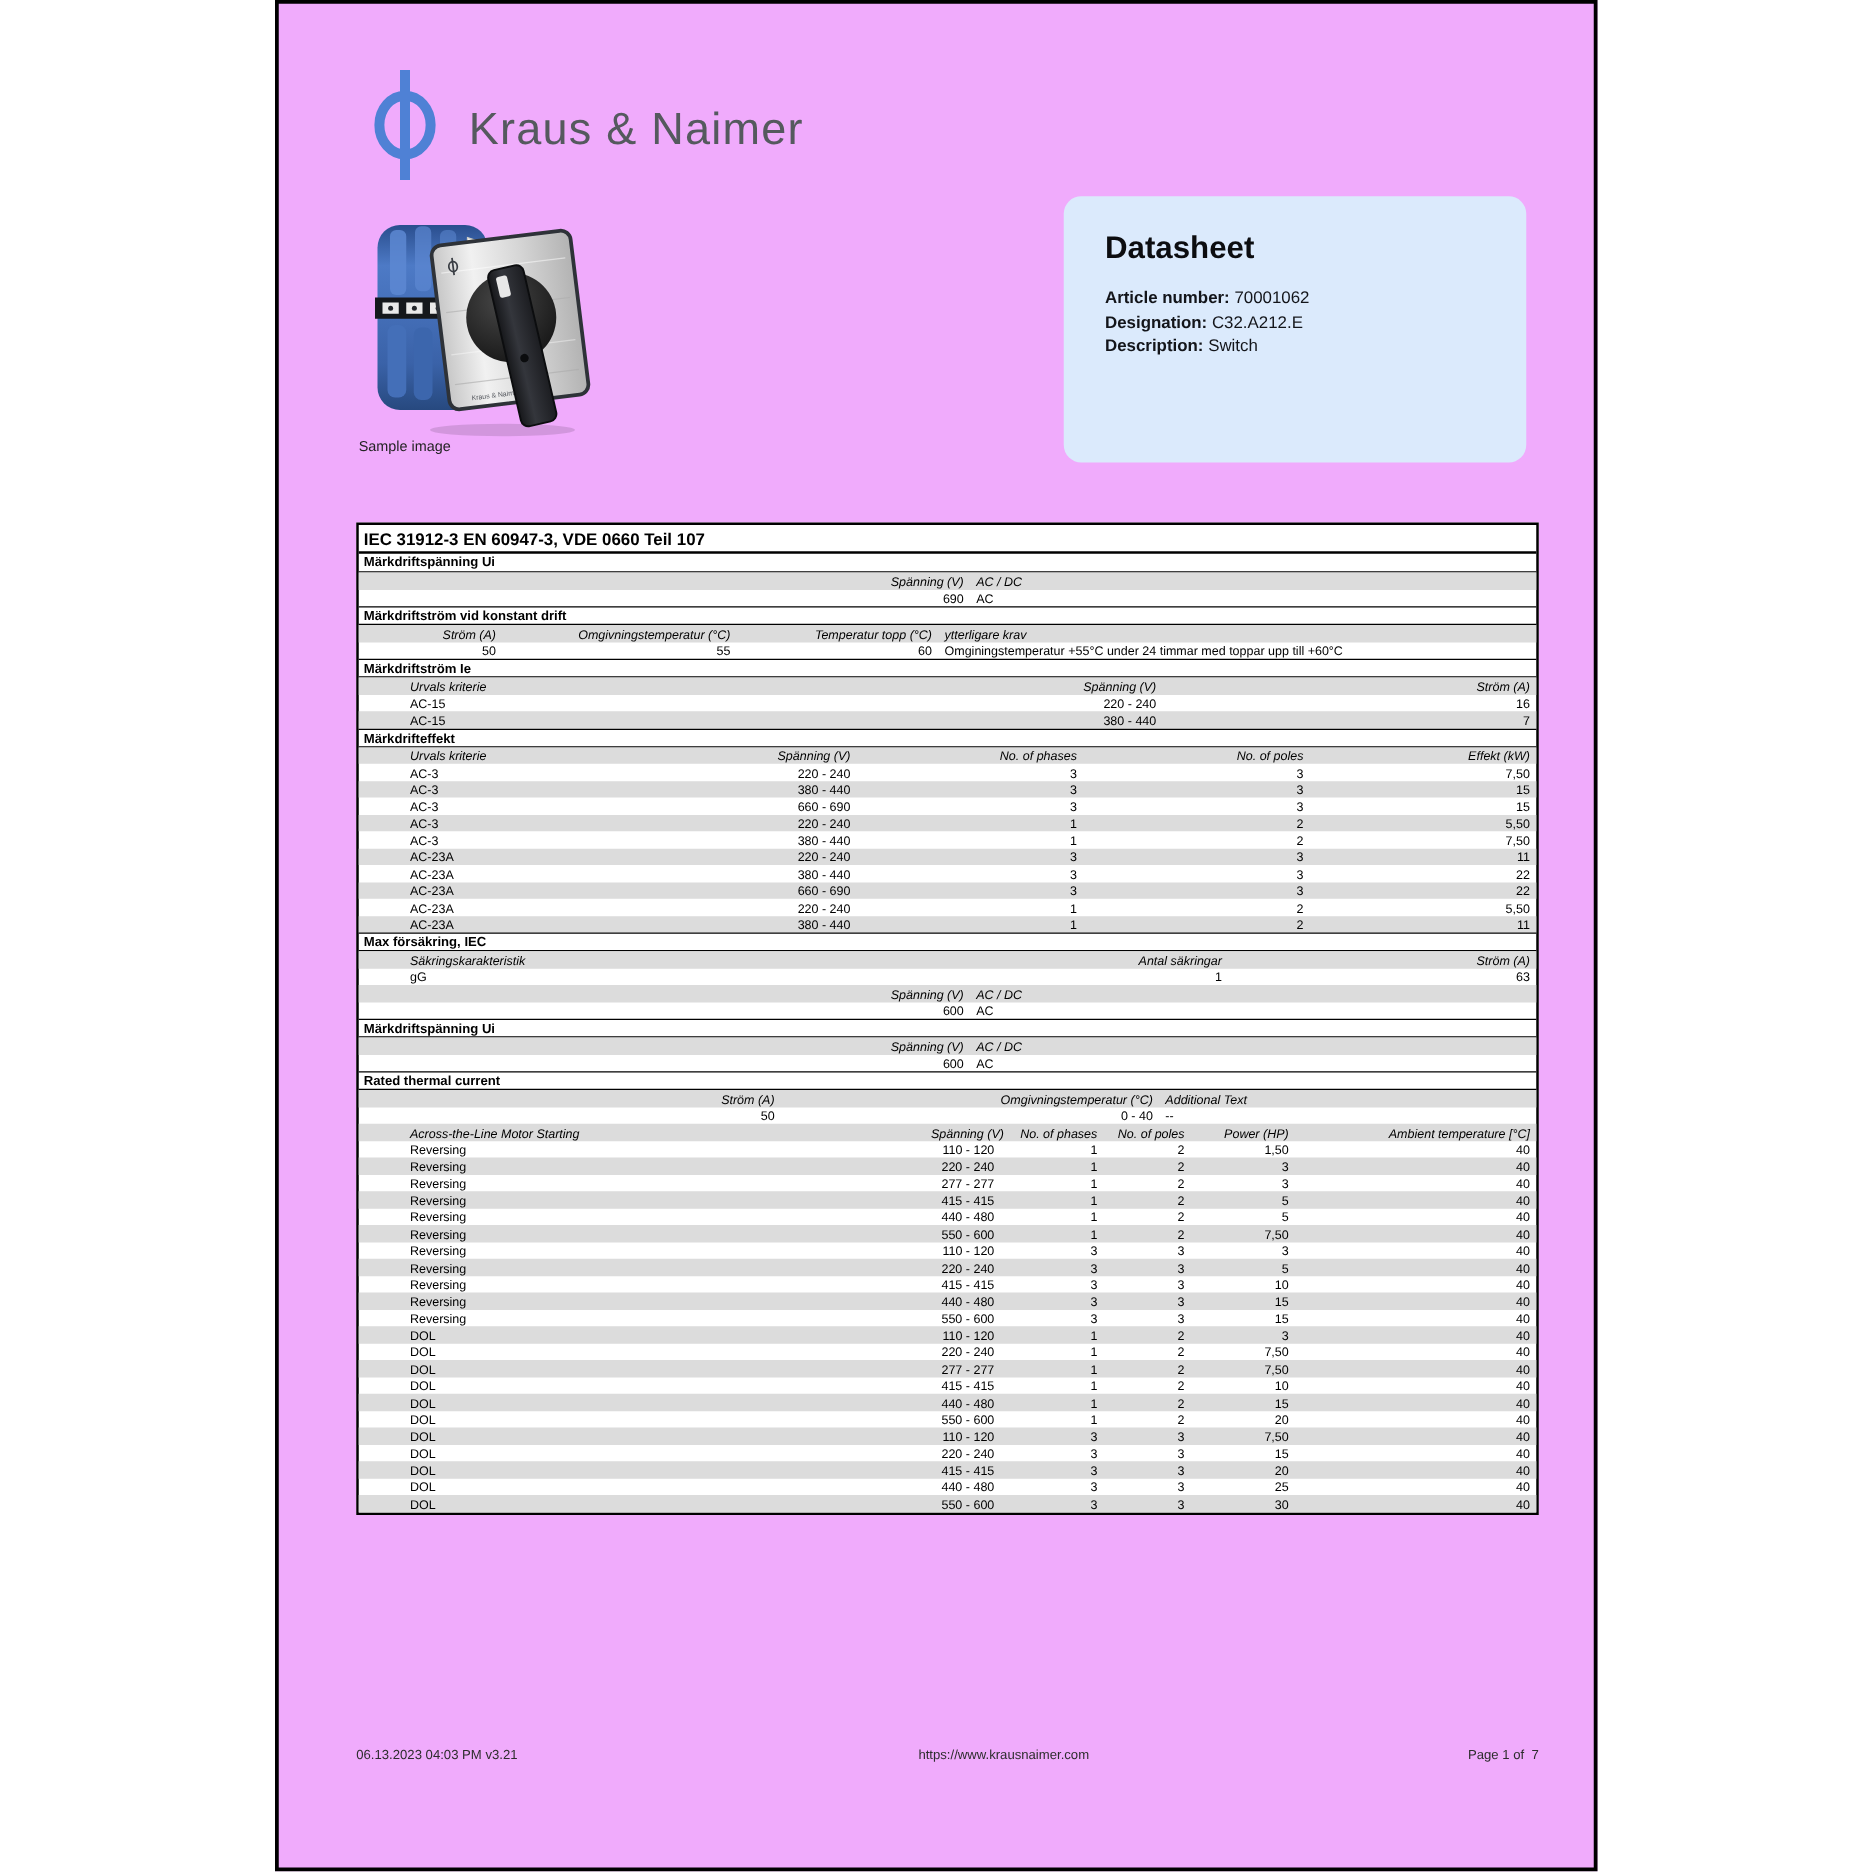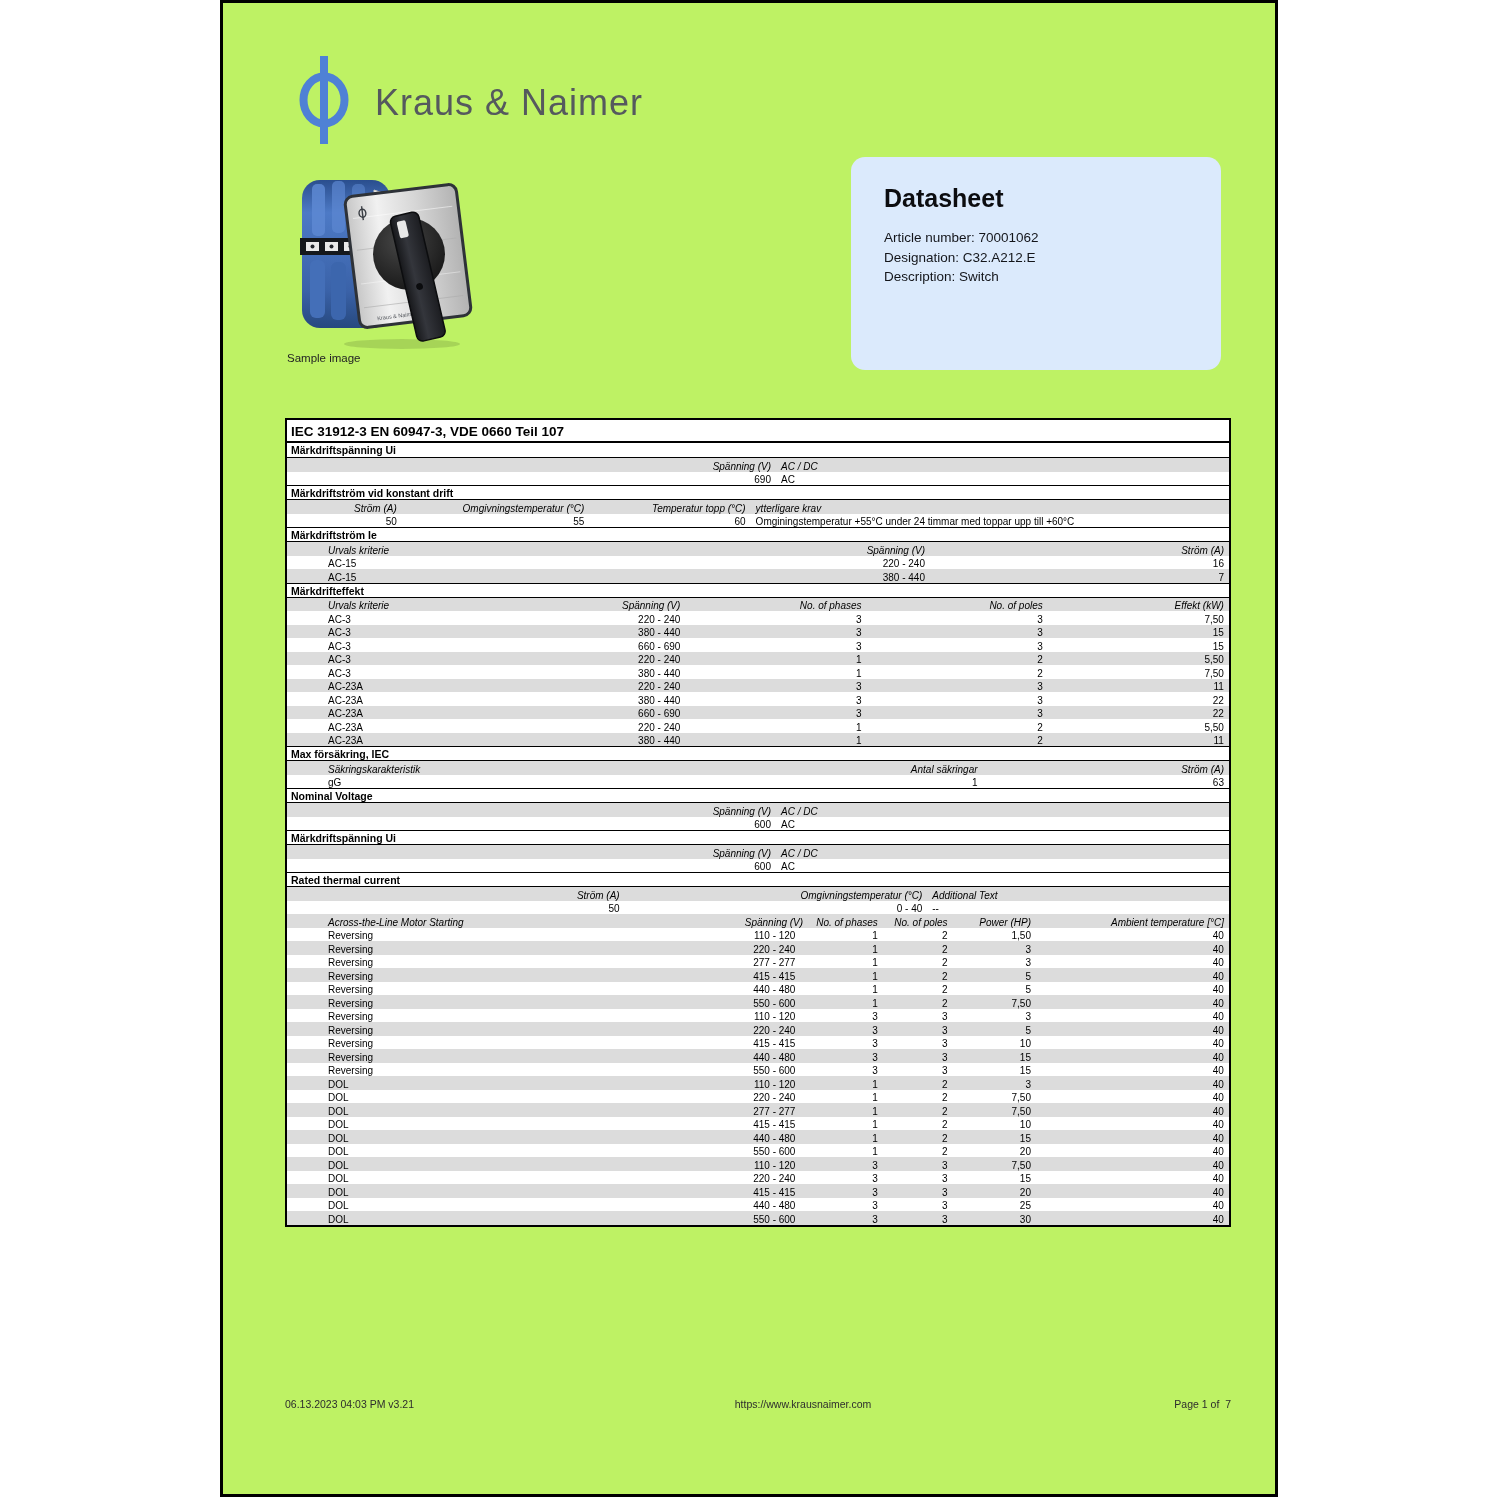--- a/index.html
+++ b/index.html
@@ -1,34 +1,34 @@
 <!DOCTYPE html>
 <html><head>
 <meta charset="utf-8">
 <style>
   * { margin:0; padding:0; box-sizing:border-box; }
   html,body { width:1500px; height:1500px; background:#ffffff;
               font-family:"Liberation Sans", sans-serif; color:#000; }
   .page { position:absolute; left:220px; top:0; width:1058px; height:1497px;
-          background:#bef264; border:3px solid #000; }
+          background:#f0abfc; border:3px solid #000; }
 
   
   .brand { position:absolute; left:74px; top:53px; display:flex; align-items:center; }
   .brand-text { font-size:36px; color:#55595e; letter-spacing:1px; margin-left:24px; margin-top:6px; }
 
   
   .figure { position:absolute; left:71px; top:157px; width:182px; height:192px; }
   .caption { position:absolute; left:64px; top:349px; font-size:11.5px; color:#232323; }
 
   
   .card { position:absolute; left:628px; top:154px; width:370px; height:213px;
           background:#dbeafc; border-radius:14px; }
   .card-title { font-size:25px; font-weight:700; color:#0c0d10; margin:27px 0 0 33px; }
   .card-fields { margin:15px 0 0 33px; font-size:13.5px; line-height:19.5px; color:#13151a; }
-  .card-fields b { font-weight:400; }
+  .card-fields b { font-weight:700; }
 
   
   .spec-table { position:absolute; left:62px; top:415px; width:946px;
                 border:2px solid #000; background:#fff; font-size:10px; }
   .ttitle { font-weight:700; font-size:13.5px; height:23px; line-height:24px;
             padding:0 4px; border-top:2px solid #000; border-bottom:2px solid #000; }
   .tsection { font-weight:700; font-size:10.5px; height:15px; line-height:15px;
               padding:0 4px; border-top:1.5px solid #000; border-bottom:1.5px solid #000; }
   .spec-table > :first-child { border-top:none; }
   .bhdr + .bhdr { border-top:none; }
@@ -250,21 +250,20 @@
       <div class="trow thead">
         <div class="tcell al" style="width: 39.8%;">Säkringskarakteristik</div>
         <div class="tcell ar" style="width: 33%;">Antal säkringar</div>
         <div class="tcell ar" style="width: 27.2%;">Ström (A)</div>
       </div>
       <div class="trow twhite">
         <div class="tcell al" style="width: 39.8%;">gG</div>
         <div class="tcell ar" style="width: 33%;">1</div>
         <div class="tcell ar" style="width: 27.2%;">63</div>
       </div>
-      <div class="tsection bhdr">Nominal Voltage</div>
       <div class="trow thead">
         <div class="tcell ar" style="width: 50%;">Spänning (V)</div>
         <div class="tcell al" style="width: 50%;">AC / DC</div>
       </div>
       <div class="trow twhite">
         <div class="tcell ar" style="width: 50%;">600</div>
         <div class="tcell al" style="width: 50%;">AC</div>
       </div>
       <div class="tsection bhdr">Märkdriftspänning Ui</div>
       <div class="trow thead">

